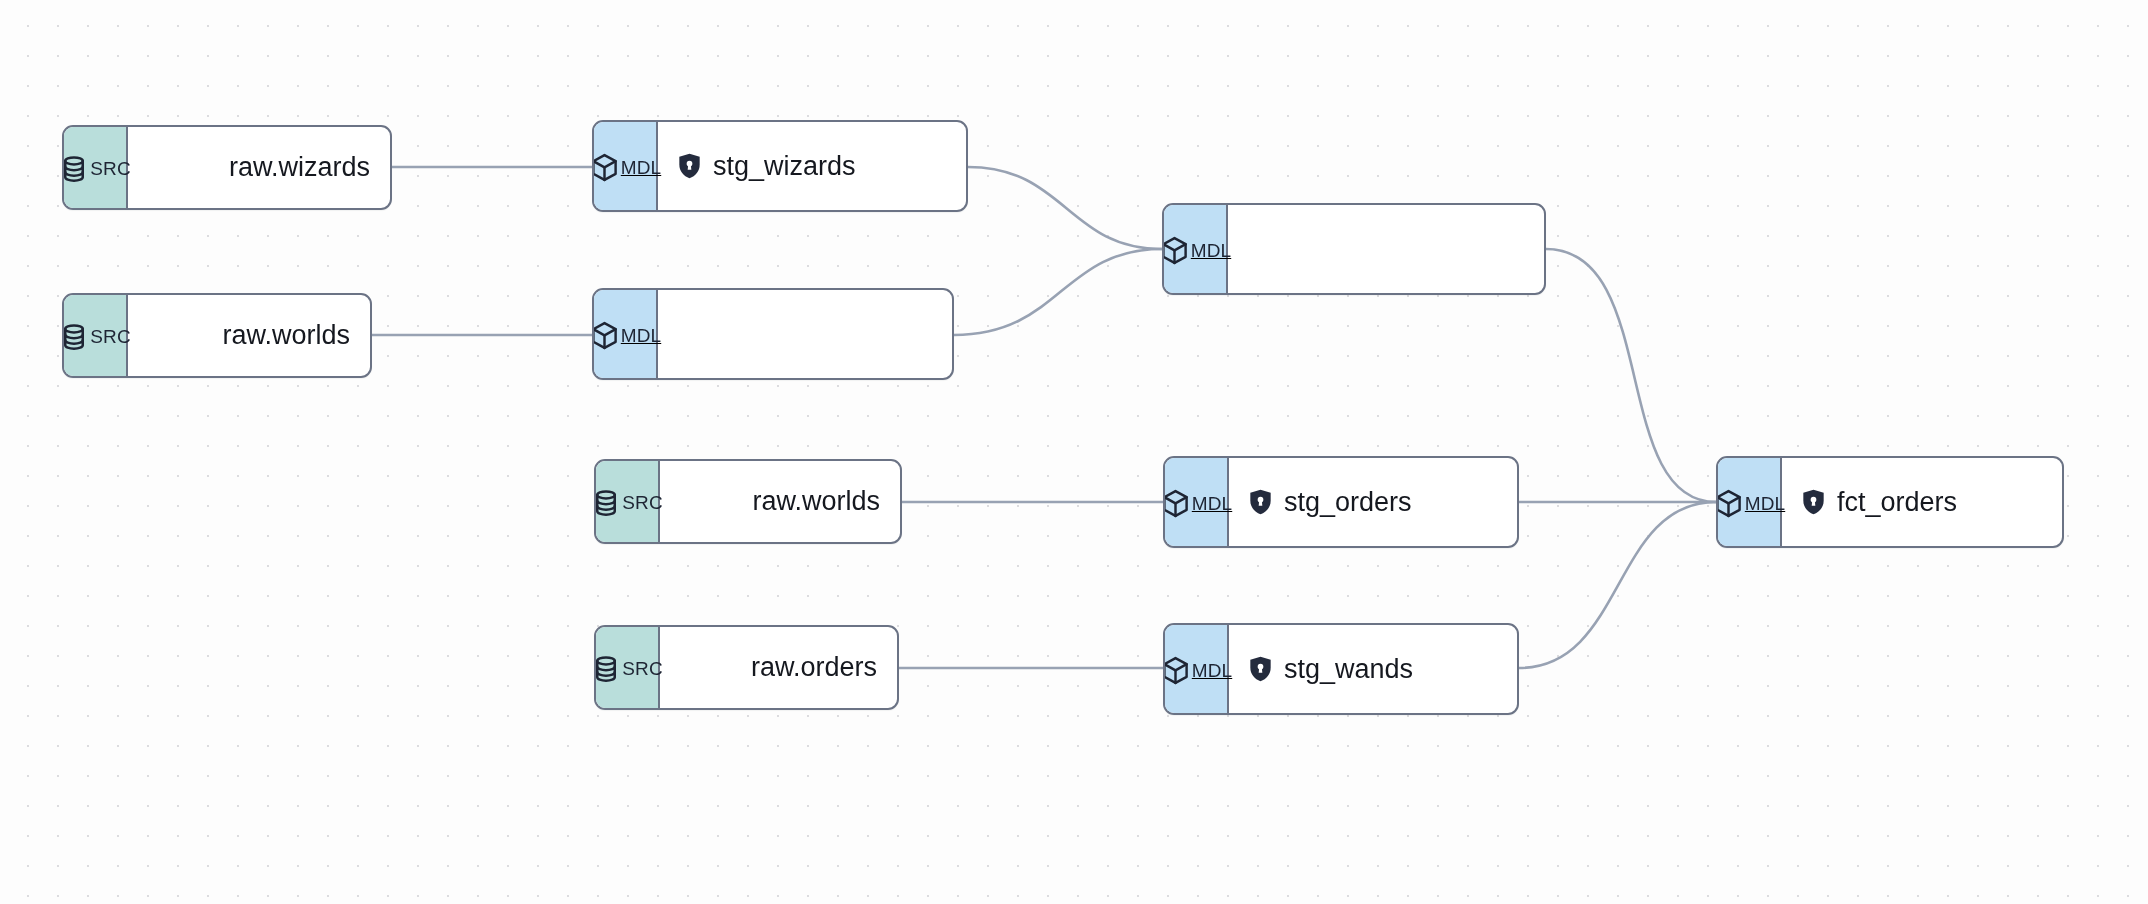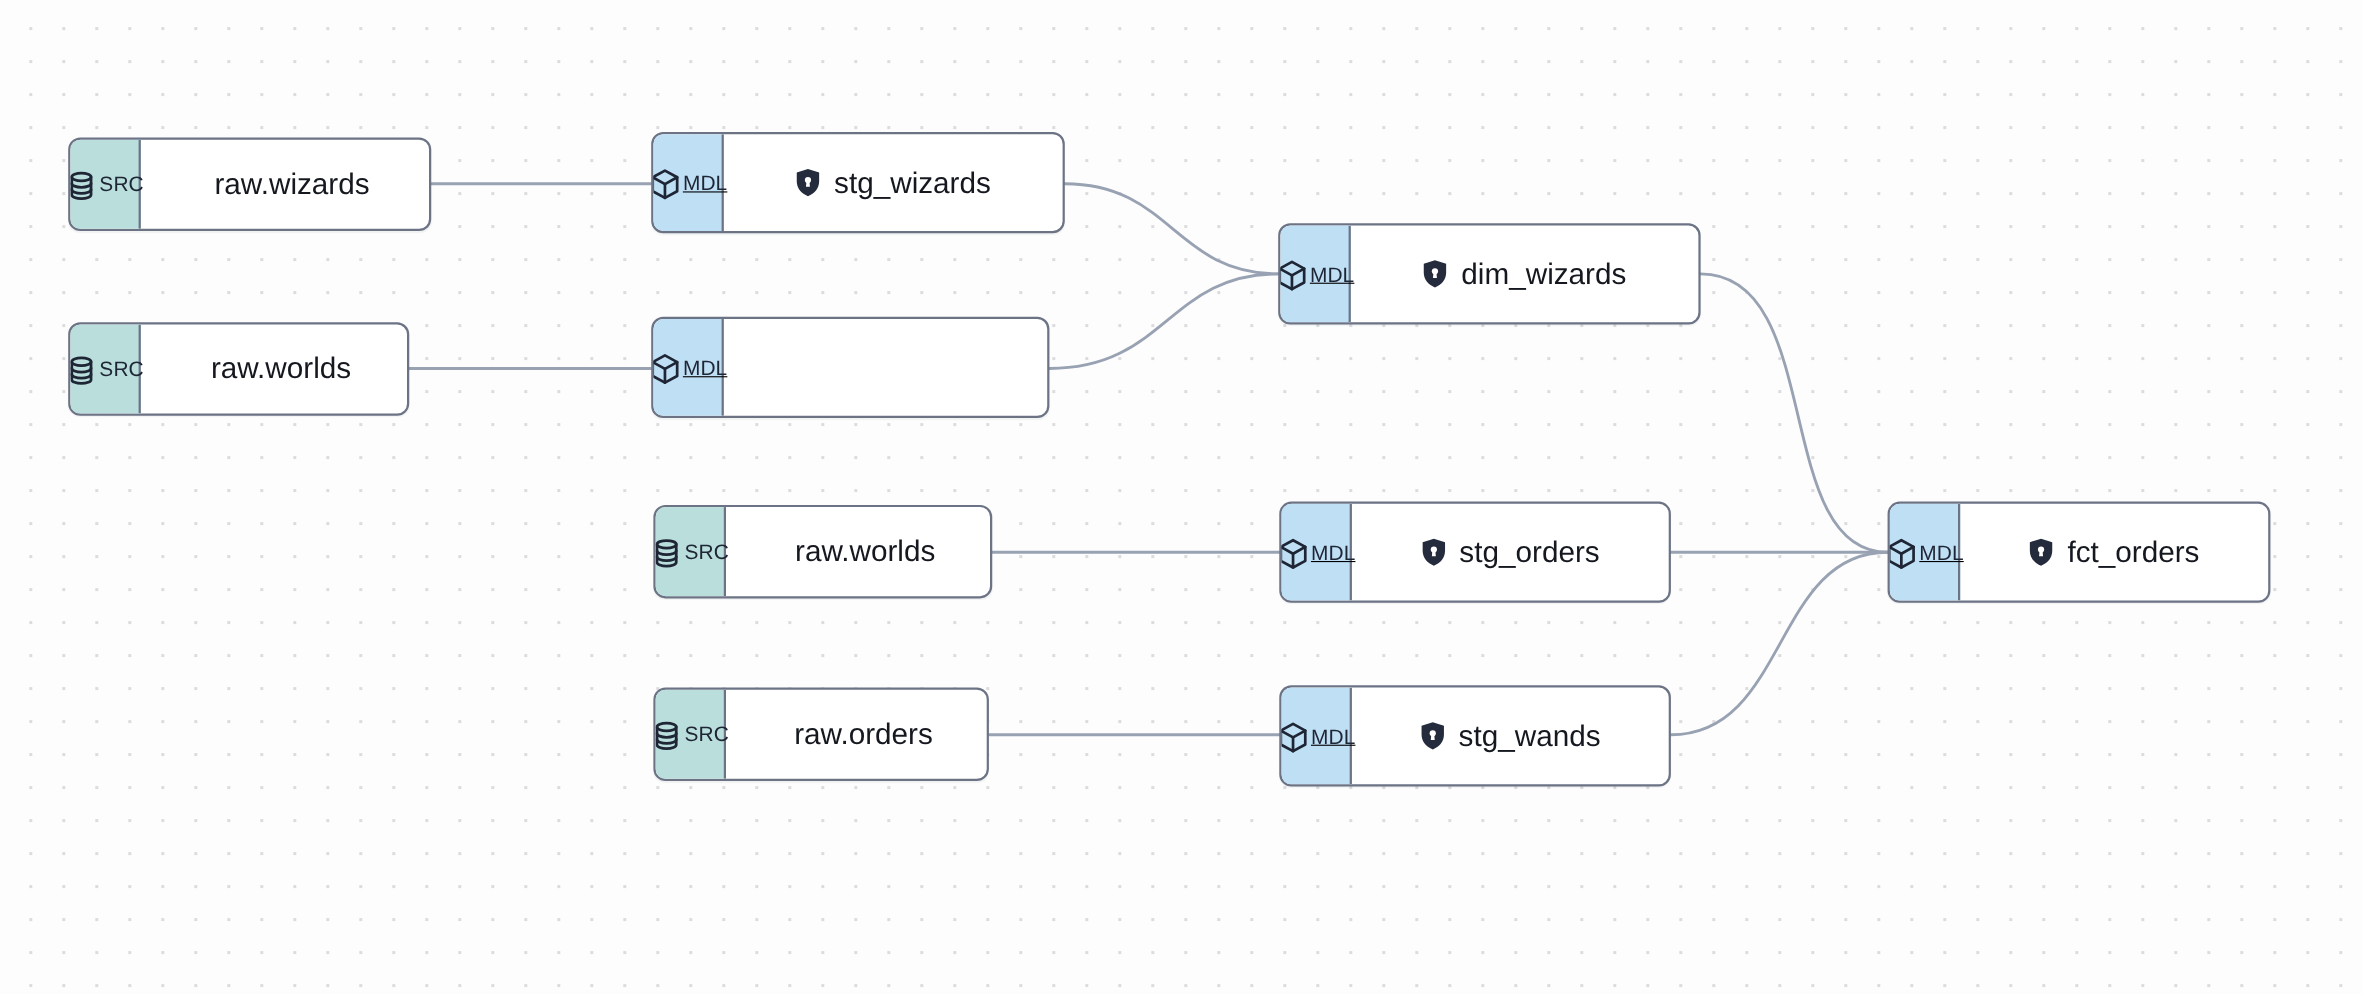--- a/index.html
+++ b/index.html
@@ -78,23 +78,22 @@
     font-family: "Liberation Sans", sans-serif;
   }
 
   .node-body {
     flex: 1 1 auto;
     display: flex;
     align-items: center;
     gap: 12px;
     padding: 0 20px;
     min-width: 0;
-    justify-content: center;
-  }
-  .node.src .node-body { justify-content: center; padding-left: 33px; }
+  }
+  .node.src .node-body { justify-content: flex-end; padding-left: 33px; }
 
   .shield-icon {
     flex: 0 0 auto;
     display: block;
     line-height: 0;
   }
 
   .node-label {
     font-size: 27px;
     color: #15181f;
@@ -282,48 +281,38 @@
     <div class="node-badge">
       <span class="badge-icon">
         <svg width="31" height="31" viewBox="0 0 24 24" fill="none" stroke="#1e2534" stroke-width="1.9" stroke-linecap="round" stroke-linejoin="round">
           <path d="M12 2.4 L20.6 7.1 V16.9 L12 21.6 L3.4 16.9 V7.1 Z"></path>
           <path d="M3.4 7.1 L12 11.9 L20.6 7.1"></path>
           <path d="M12 11.9 V21.6"></path>
         </svg>
       </span>
       <span class="badge-text">MDL</span>
     </div>
+  </div>
+
+  <div class="node mdl" style="left:1716px; top:456px; width:348px; height:92px;">
+    <div class="node-badge">
+      <span class="badge-icon">
+        <svg width="31" height="31" viewBox="0 0 24 24" fill="none" stroke="#1e2534" stroke-width="1.9" stroke-linecap="round" stroke-linejoin="round">
+          <path d="M12 2.4 L20.6 7.1 V16.9 L12 21.6 L3.4 16.9 V7.1 Z"></path>
+          <path d="M3.4 7.1 L12 11.9 L20.6 7.1"></path>
+          <path d="M12 11.9 V21.6"></path>
+        </svg>
+      </span>
+      <span class="badge-text">MDL</span>
+    </div>
     <div class="node-body">
       <span class="shield-icon">
         <svg width="23" height="26" viewBox="0 0 20 23" fill="#242b3d">
           <path d="M10 0.6 L19 3.4 V10.4 C19 16.1 15.2 20.4 10 22.4 C4.8 20.4 1 16.1 1 10.4 V3.4 Z"></path>
           <circle cx="10" cy="9.4" r="2.5" fill="#ffffff"></circle>
           <path d="M8.9 9.6 h2.2 l0.5 5.2 h-3.2 Z" fill="#ffffff"></path>
         </svg>
       </span>
-      <span class="node-label">dim_wizards</span>
-    </div>
-  </div>
-
-  <div class="node mdl" style="left:1716px; top:456px; width:348px; height:92px;">
-    <div class="node-badge">
-      <span class="badge-icon">
-        <svg width="31" height="31" viewBox="0 0 24 24" fill="none" stroke="#1e2534" stroke-width="1.9" stroke-linecap="round" stroke-linejoin="round">
-          <path d="M12 2.4 L20.6 7.1 V16.9 L12 21.6 L3.4 16.9 V7.1 Z"></path>
-          <path d="M3.4 7.1 L12 11.9 L20.6 7.1"></path>
-          <path d="M12 11.9 V21.6"></path>
-        </svg>
-      </span>
-      <span class="badge-text">MDL</span>
-    </div>
-    <div class="node-body">
-      <span class="shield-icon">
-        <svg width="23" height="26" viewBox="0 0 20 23" fill="#242b3d">
-          <path d="M10 0.6 L19 3.4 V10.4 C19 16.1 15.2 20.4 10 22.4 C4.8 20.4 1 16.1 1 10.4 V3.4 Z"></path>
-          <circle cx="10" cy="9.4" r="2.5" fill="#ffffff"></circle>
-          <path d="M8.9 9.6 h2.2 l0.5 5.2 h-3.2 Z" fill="#ffffff"></path>
-        </svg>
-      </span>
       <span class="node-label">fct_orders</span>
     </div>
   </div>
 
 </div>
 
 </body></html>

